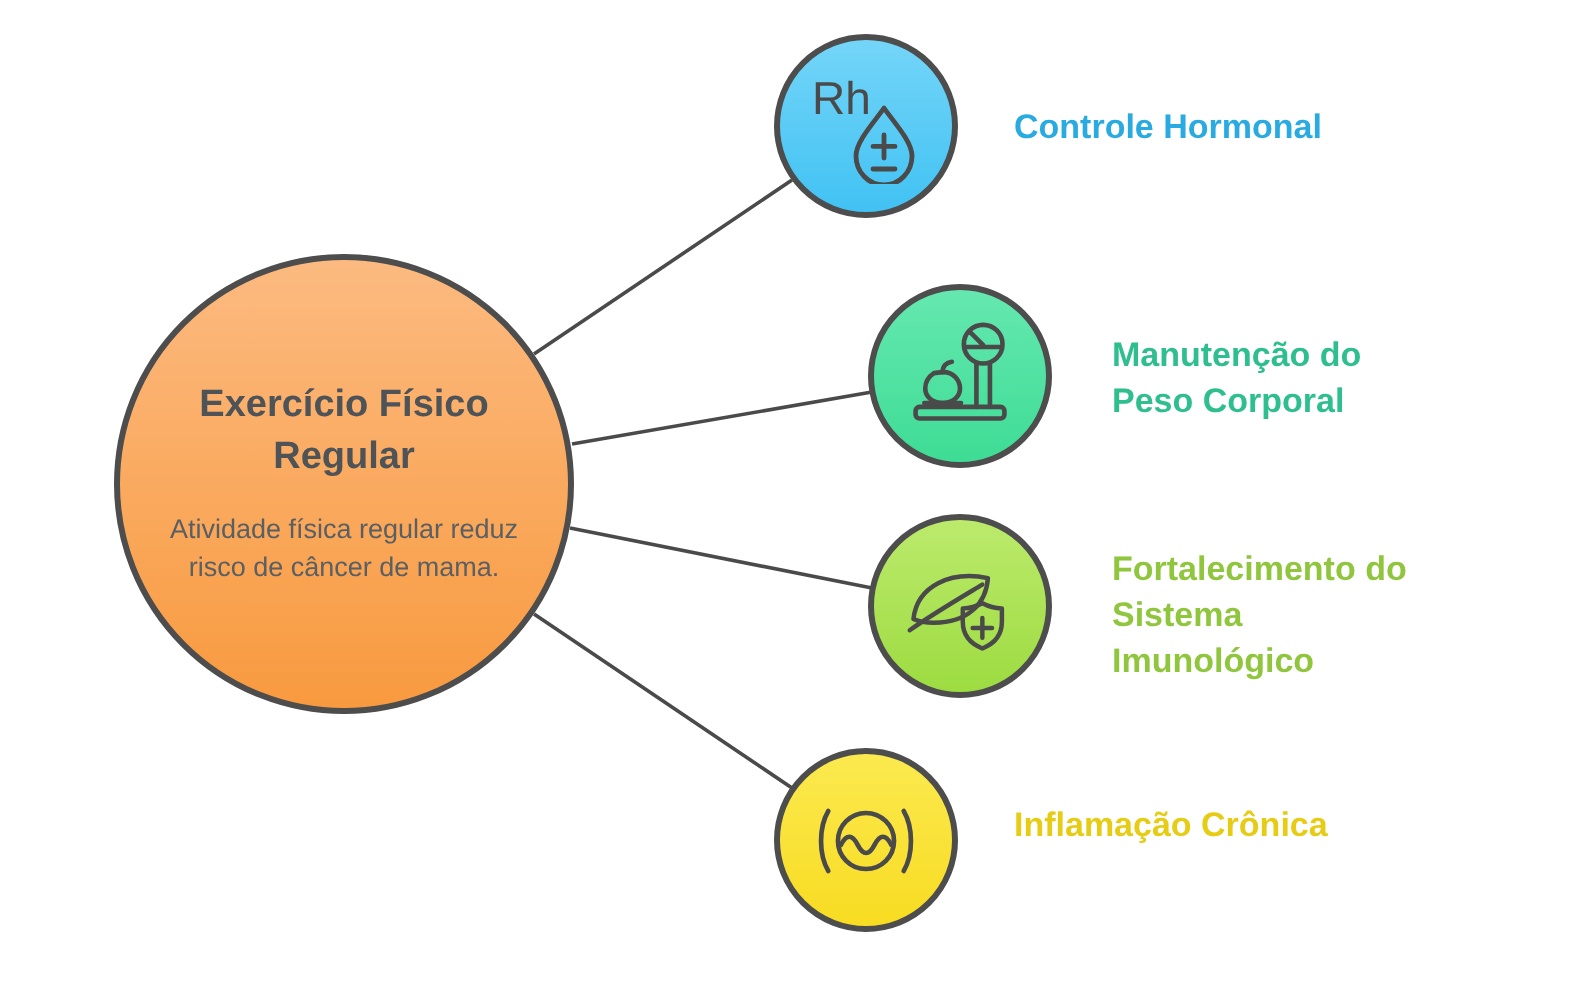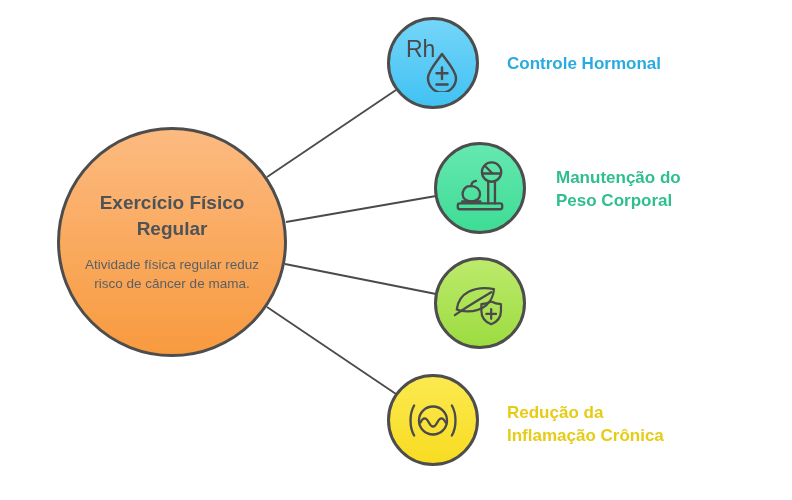--- a/index.html
+++ b/index.html
@@ -108,19 +108,23 @@
 
   <div class="label label-2">
     <span>Manutenção do</span>
     <span>Peso Corporal</span>
   </div>
 
   <div class="label label-1">
     <span>Controle Hormonal</span>
   </div>
 
+  <div class="label label-3">
+    <span>Fortalecimento do</span>
+    <span>Sistema</span>
+    <span>Imunológico</span>
+  </div>
 
   <div class="label label-4">
-    <span>Redução da</span>
     <span>Inflamação Crônica</span>
   </div>
 
 </div>
 
 </body></html>

